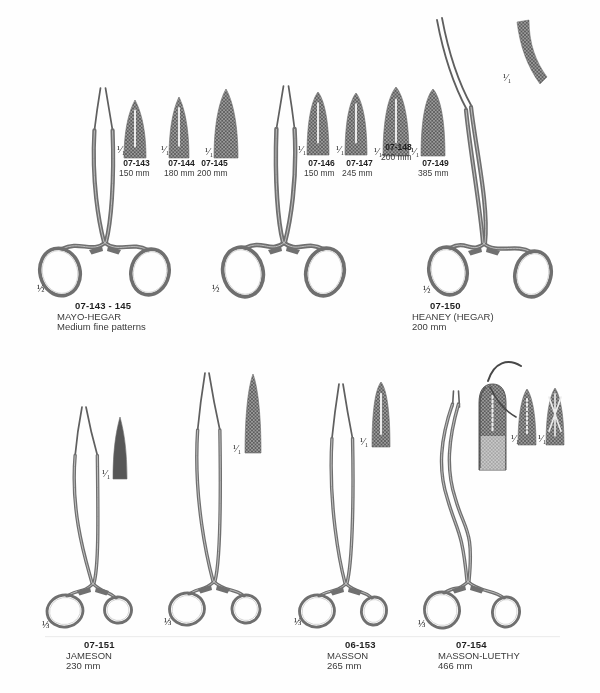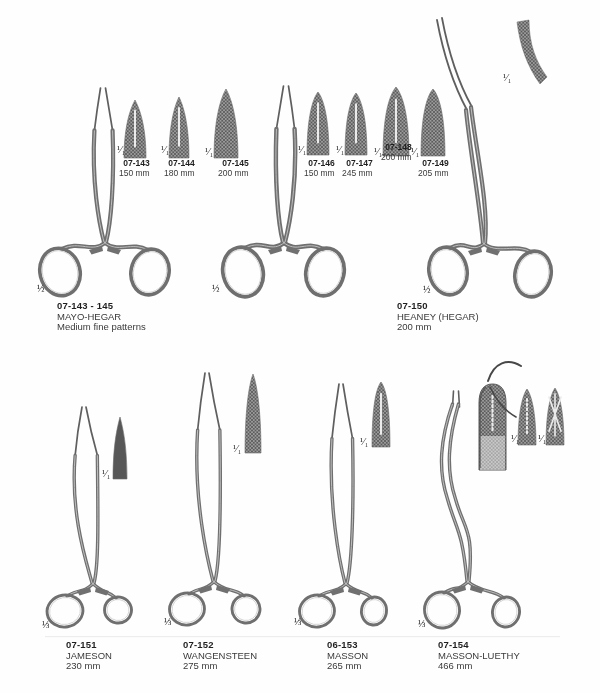--- a/index.html
+++ b/index.html
@@ -1,20 +1,20 @@
 <!DOCTYPE html>
 <html><head>
 <meta charset="utf-8">
 <style>
   html,body{margin:0;padding:0;background:#fff;}
   .page{position:relative;width:600px;height:693px;background:#fefefe;
         font-family:"Liberation Sans",sans-serif;overflow:hidden;}
   #art{position:absolute;left:0;top:0;}
   .glabel{position:absolute;font-size:9.5px;line-height:10.5px;color:#3a3a3a;white-space:nowrap;}
-  .glabel .code{font-weight:bold;color:#1f1f1f;display:block;letter-spacing:.2px;}
+  .glabel .code{font-weight:bold;color:#1f1f1f;display:block;letter-spacing:.2px;margin-left:18px;}
   .glabel span{display:block;}
   .tlabel{position:absolute;font-size:8.5px;line-height:9.8px;color:#3a3a3a;white-space:nowrap;}
   .tlabel .code{font-weight:bold;color:#1f1f1f;display:block;text-align:right;}
   .tlabel span{display:block;}
   .frac{position:absolute;font-size:10px;color:#222;line-height:8px;font-family:Liberation Serif, serif;}
 </style>
 </head>
 <body>
 
 <div class="page">
@@ -183,74 +183,69 @@
         <path d="M 521 366 C 508 358 494 362 488 381" stroke="#474747" stroke-width="2" fill="none" stroke-linecap="round"></path>
         <path d="M 490 387 C 497 402 505 411 516 417" stroke="#474747" stroke-width="1.6" fill="none" stroke-linecap="round"></path>
       </g>
     </svg>
 
   <div class="glabel" style="left:57px;top:301px">
     <span class="code">07-143 - 145</span>
     <span>MAYO-HEGAR</span>
     <span>Medium fine patterns</span>
   </div>
-  <div class="glabel" style="left:397px;top:301px">
+  <div class="glabel" style="left:412px;top:301px">
     <span class="code">07-150</span>
     <span>HEANEY (HEGAR)</span>
     <span>200 mm</span>
   </div>
 
   <div class="glabel" style="left:66px;top:640px">
     <span class="code">07-151</span>
     <span>JAMESON</span>
     <span>230 mm</span>
   </div>
-  <div class="glabel" style="left:183px;top:640px">
-    <span class="code">07-152</span>
-    <span>WANGENSTEEN</span>
-    <span>275 mm</span>
-  </div>
   <div class="glabel" style="left:327px;top:640px">
     <span class="code">06-153</span>
     <span>MASSON</span>
     <span>265 mm</span>
   </div>
   <div class="glabel" style="left:438px;top:640px">
     <span class="code">07-154</span>
     <span>MASSON-LUETHY</span>
     <span>466 mm</span>
   </div>
 
   <div class="tlabel" style="left:119px;top:159px">
     <span class="code">07-143</span>
     <span>150 mm</span>
   </div>
   <div class="tlabel" style="left:164px;top:159px">
     <span class="code">07-144</span>
     <span>180 mm</span>
   </div>
-  <div class="tlabel" style="left:218px;top:159px">
+  <div class="tlabel" style="left:197px;top:159px">
     <span class="code">07-145</span>
     <span>200 mm</span>
   </div>
   <div class="tlabel" style="left:304px;top:159px">
     <span class="code">07-146</span>
     <span>150 mm</span>
   </div>
   <div class="tlabel" style="left:342px;top:159px">
     <span class="code">07-147</span>
     <span>245 mm</span>
   </div>
   <div class="tlabel" style="left:381px;top:143px">
     <span class="code">07-148</span>
     <span>200 mm</span>
   </div>
   <div class="tlabel" style="left:418px;top:159px">
     <span class="code">07-149</span>
-    <span>205 mm</span>
+    <span>385 mm</span>
   </div>
 
   <span class="frac" style="left:117px;top:146px">¹⁄₁</span>
   <span class="frac" style="left:161px;top:146px">¹⁄₁</span>
   <span class="frac" style="left:205px;top:148px">¹⁄₁</span>
   <span class="frac" style="left:298px;top:146px">¹⁄₁</span>
   <span class="frac" style="left:336px;top:146px">¹⁄₁</span>
   <span class="frac" style="left:374px;top:148px">¹⁄₁</span>
   <span class="frac" style="left:411px;top:148px">¹⁄₁</span>
 

